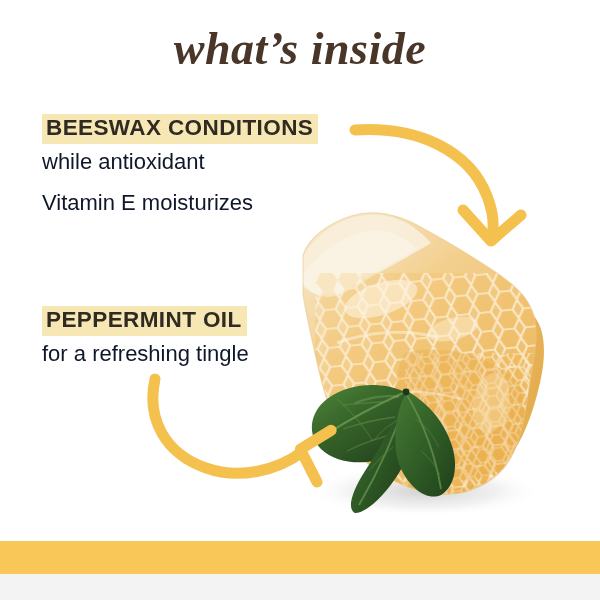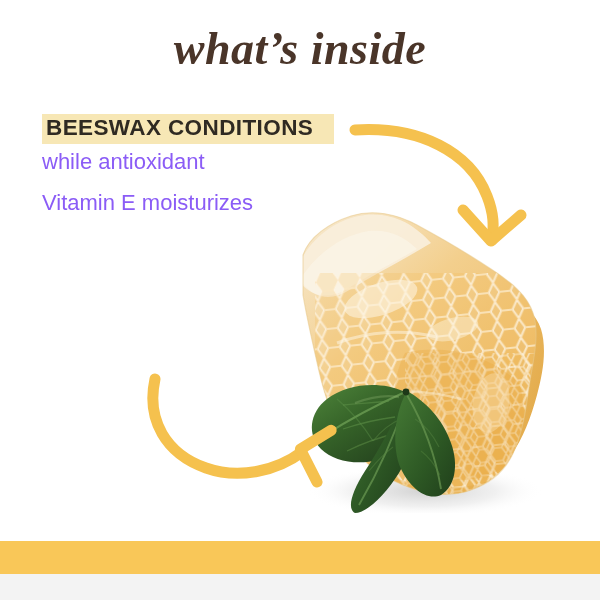--- a/index.html
+++ b/index.html
@@ -42,28 +42,28 @@
   .block-1 { top: 114px; }
   .block-2 { top: 306px; }
 
   .headline {
     display: inline-block;
     font-size: 22.5px;
     font-weight: bold;
     letter-spacing: 0.4px;
     color: #2f2a22;
     background: #f7e7b5;
-    padding: 3px 21px 4px 4px;
+    padding: 3px 5px 4px 4px;
     line-height: 1.0;
     white-space: nowrap;
   }
   .subline {
     font-size: 22px;
     font-weight: normal;
-    color: #8b5cf6;
+    color: #0f172a;
     line-height: 1.32;
     margin-top: 3px;
     white-space: nowrap;
   }
 
   
   .art-layer {
     position: absolute;
     left: 0;
     top: 0;
@@ -105,20 +105,24 @@
 <div id="stage">
 
   <div class="title">what’s inside</div>
 
   <div class="block block-1">
     <div class="headline">BEESWAX CONDITIONS</div>
     <div class="subline">while antioxidant</div>
     <div class="subline" style="margin-top:12px;">Vitamin E moisturizes</div>
   </div>
 
+  <div class="block block-2">
+    <div class="headline">PEPPERMINT OIL</div>
+    <div class="subline">for a refreshing tingle</div>
+  </div>
 
   <div class="photo">
     <svg width="270" height="310" viewBox="0 0 270 310">
       <defs>
 
         <radialGradient id="gShadow" cx="50%" cy="50%" r="50%">
           <stop offset="0%" stop-color="#9a9a9a" stop-opacity="0.45"></stop>
           <stop offset="60%" stop-color="#b5b5b5" stop-opacity="0.20"></stop>
           <stop offset="100%" stop-color="#ffffff" stop-opacity="0"></stop>
         </radialGradient>

